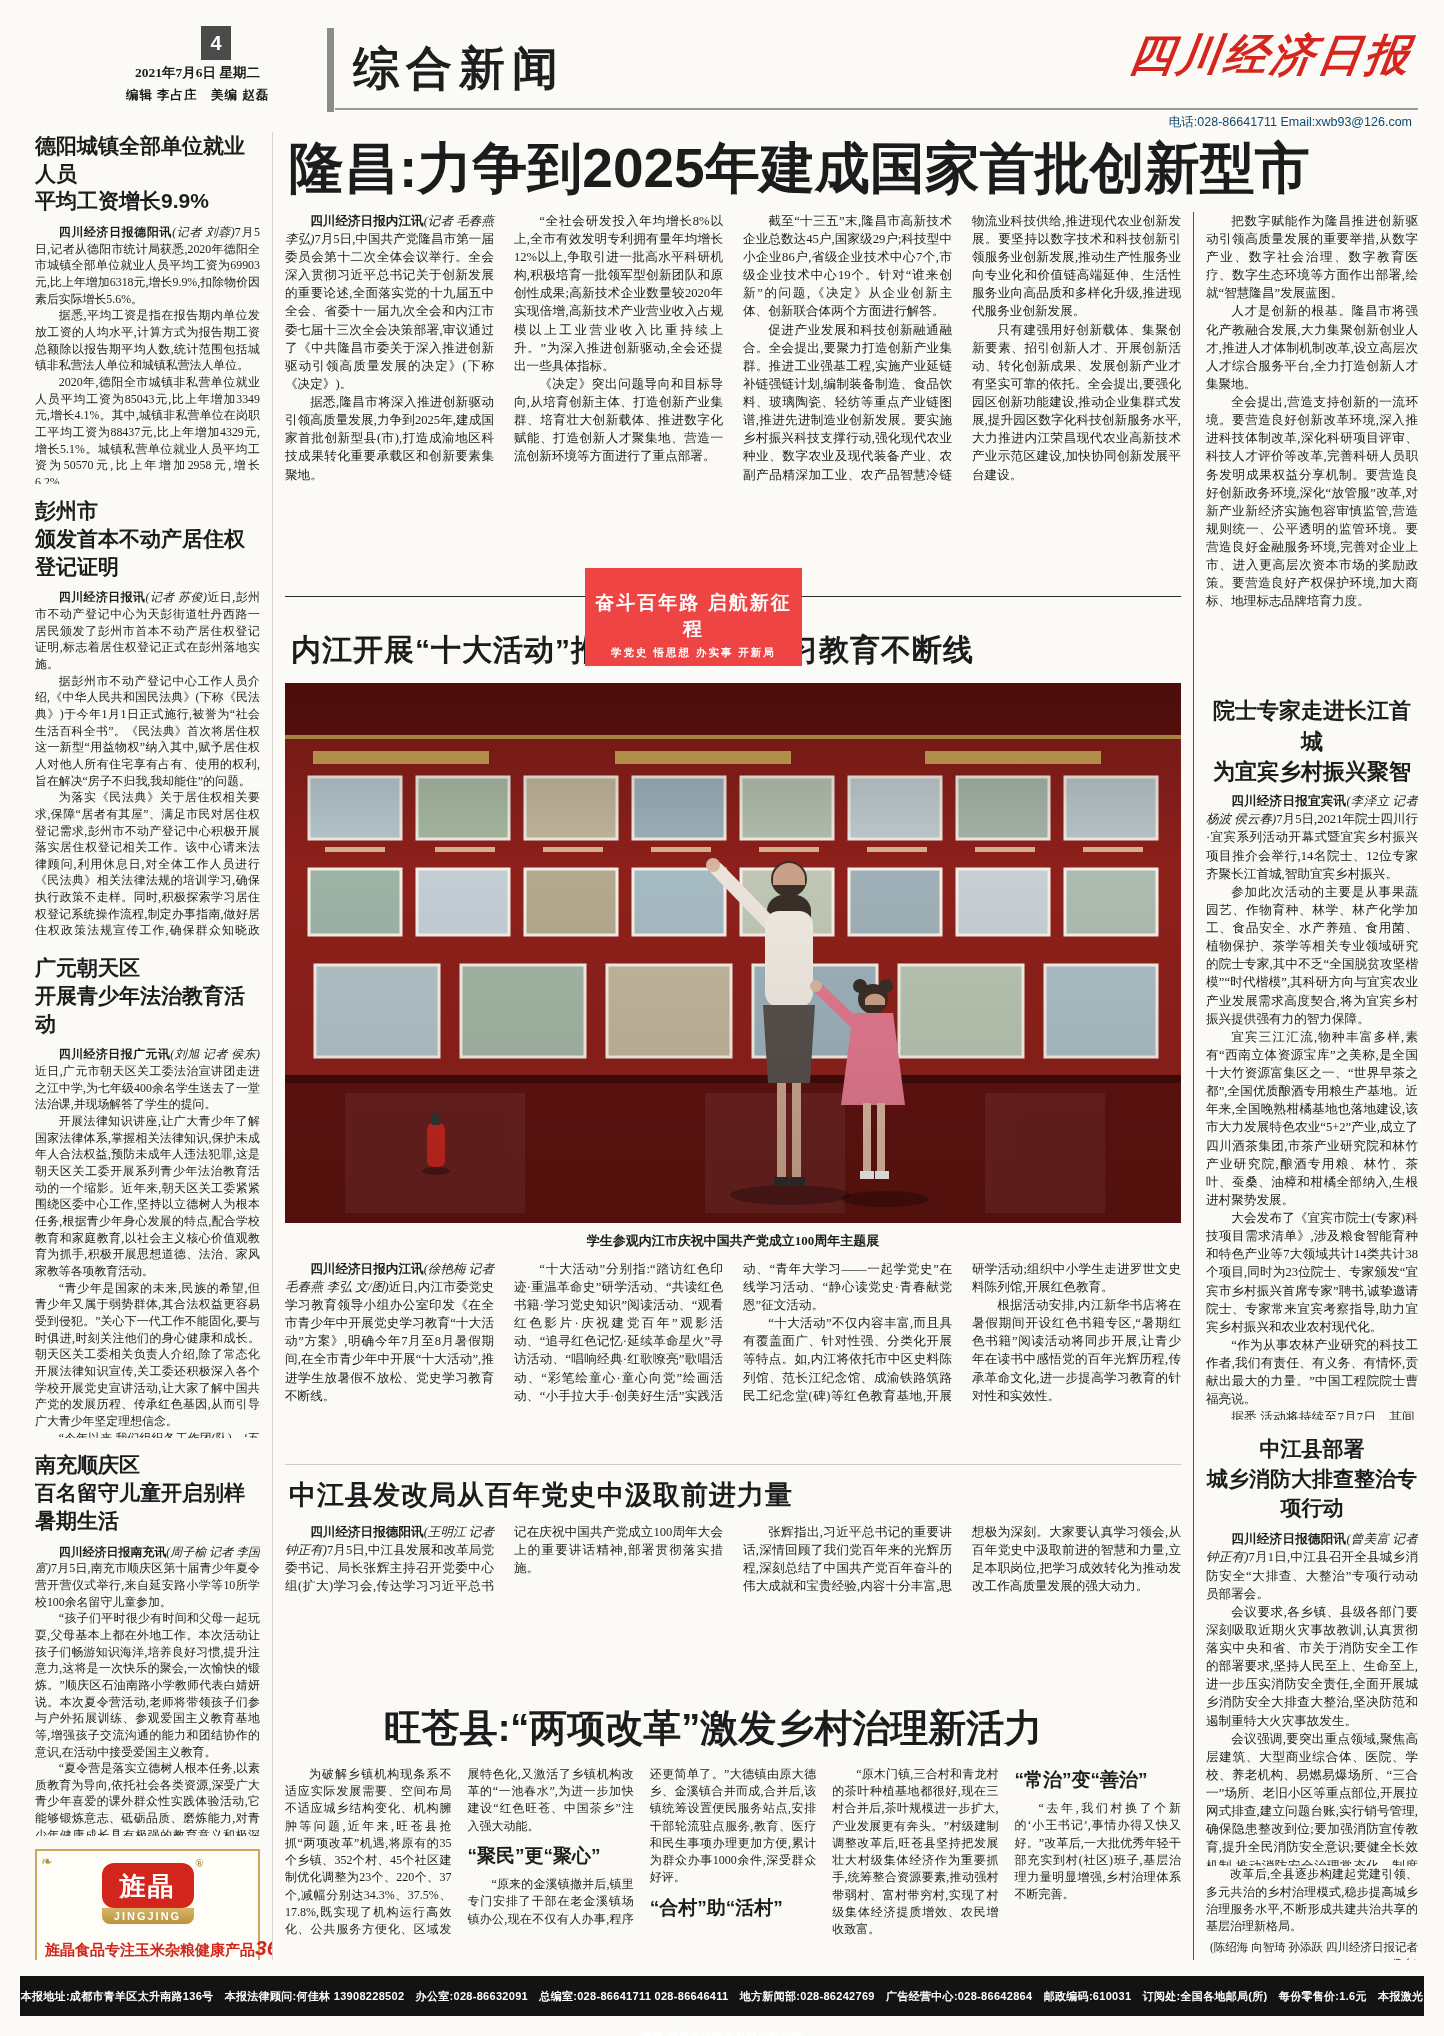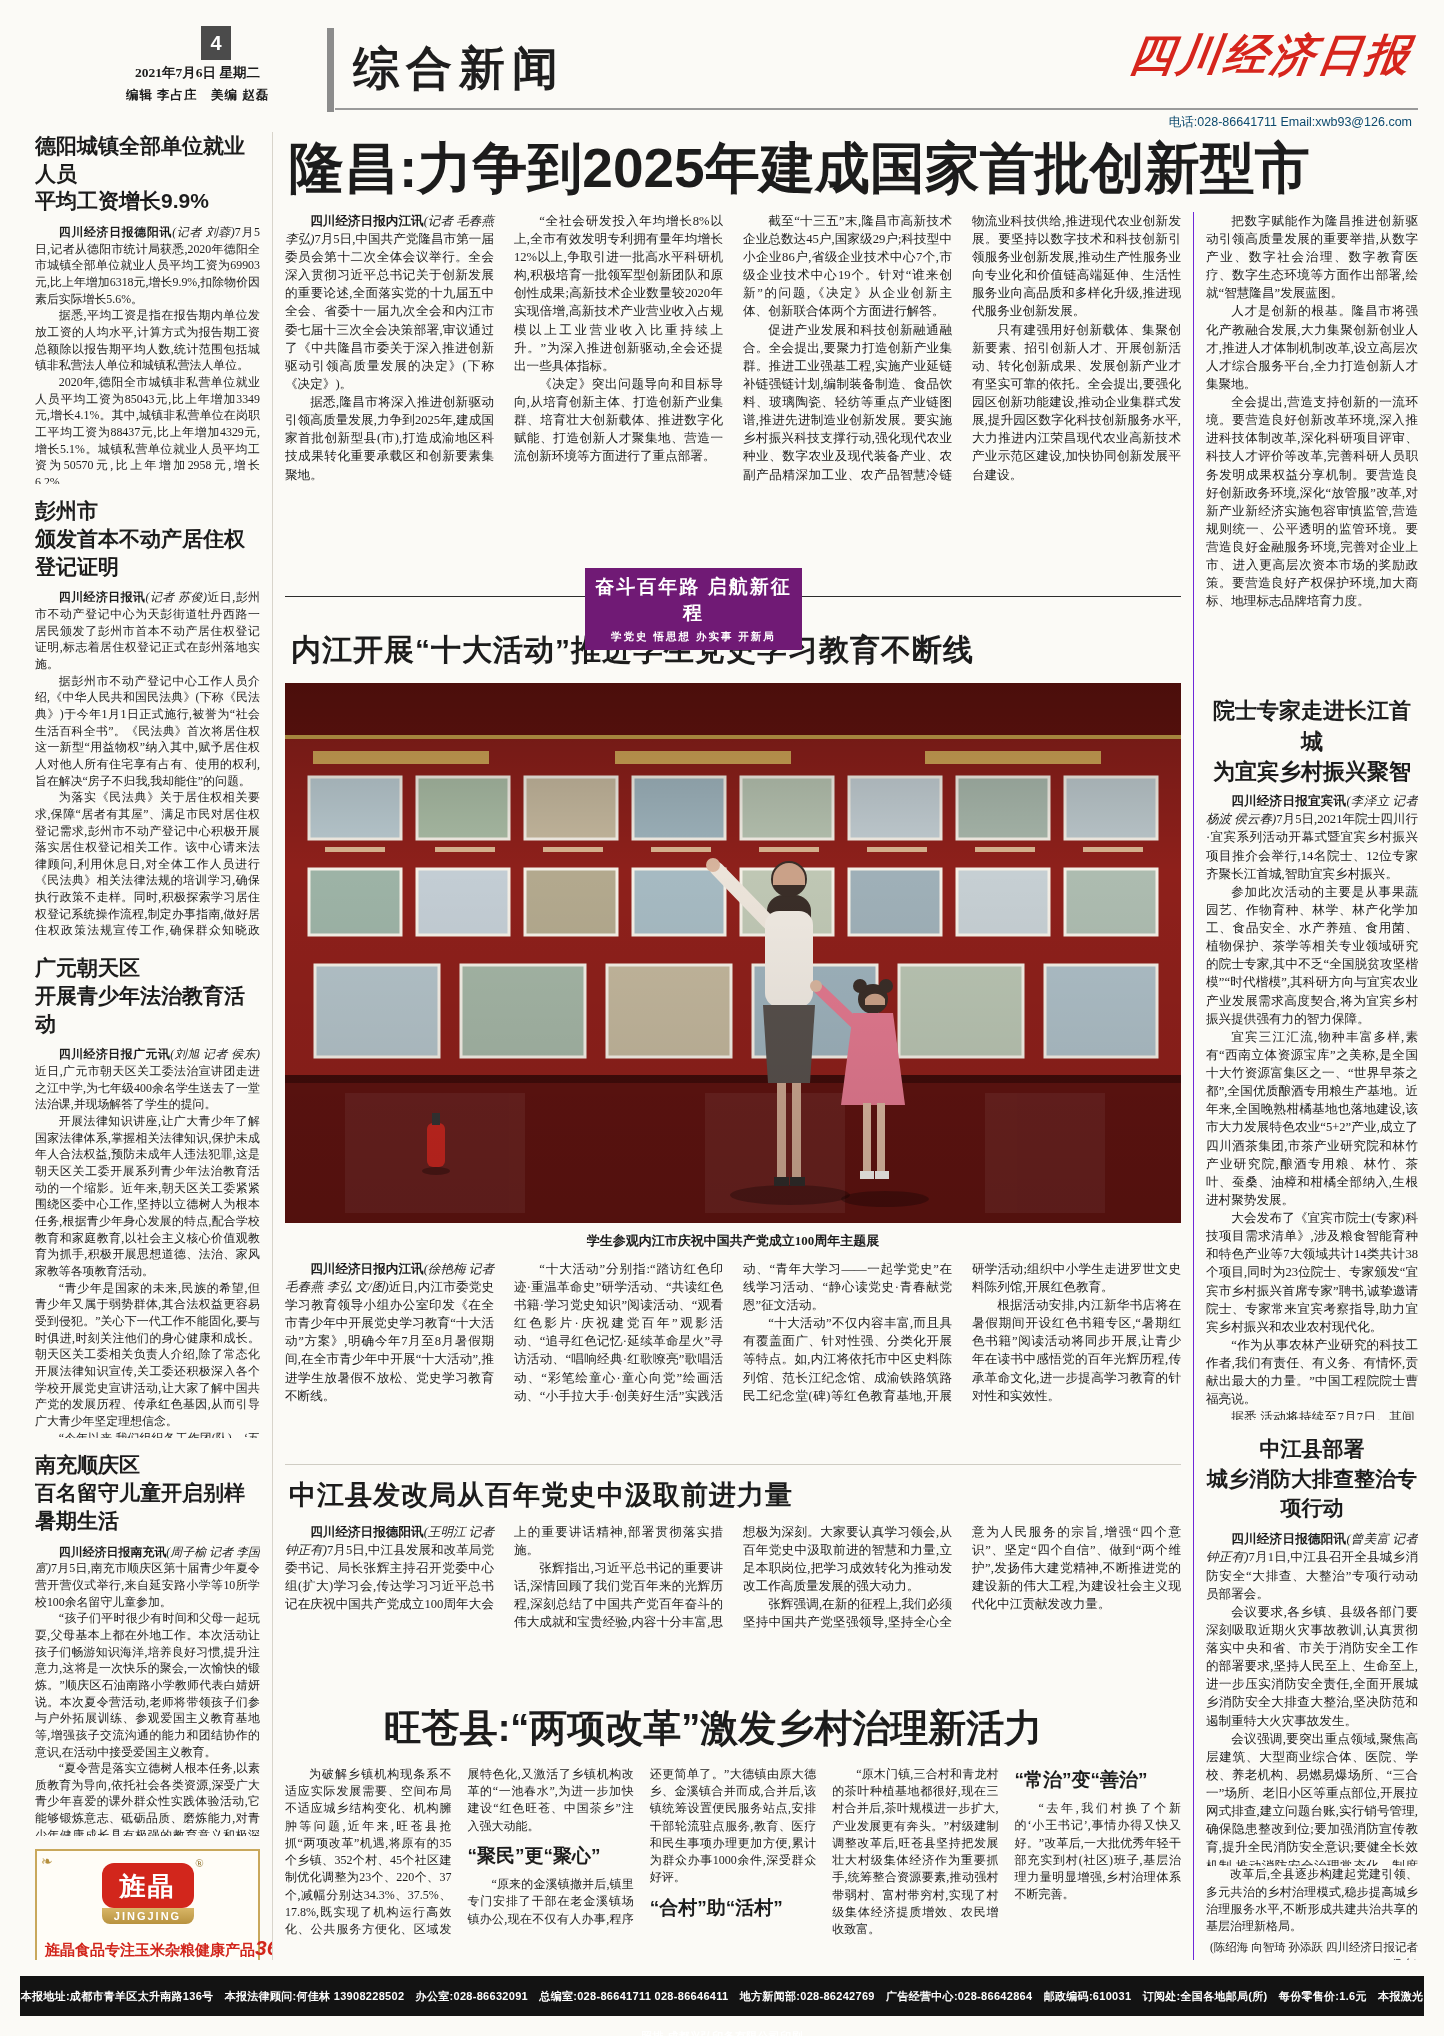--- a/index.html
+++ b/index.html
@@ -42,22 +42,22 @@
             font-weight:900;font-size:19px;margin:7px 0;}
   p.credits{text-indent:0;text-align:right;font-size:11.5px;margin-top:4px;}
 
   .cols4{column-count:4;column-gap:20px;}
   .cols5{column-count:5;column-gap:16px;font-size:12px;}
 
   .main-body{height:356px;}
   
   .nj-divider{height:42px;position:relative;margin:8px 0 0;}
   .nj-divider::before{content:"";position:absolute;left:0;right:0;top:20px;height:1px;background:#2c2c2c;}
-  .banner{position:absolute;left:300px;top:-8px;width:205px;background:#701a75;color:#fff;
-          text-align:center;padding:6px 6px 6px;}
+  .banner{position:absolute;left:300px;top:-8px;width:205px;background:#ef4444;color:#fff;
+          text-align:center;padding:22px 6px 6px;}
   .banner .l1{font:900 19px "Liberation Sans",sans-serif;letter-spacing:2px;}
   .banner .l2{font:bold 10.5px "Liberation Sans",sans-serif;letter-spacing:2px;margin-top:4px;}
 
   .nj-headline{font:900 30px "Liberation Sans",sans-serif;margin:12px 0 12px 6px;letter-spacing:1px;}
   .photo{height:540px;position:relative;background:#7d1b17;flex:none;}
   .photo svg{display:block;width:100%;height:100%;}
   .caption{text-align:center;font:bold 13px "Liberation Serif",serif;margin:9px 0 10px;}
   .nj-body{height:194px;}
   .sep{height:1px;background:#cfccc3;margin:10px 0 8px;flex:none;}
   .fgj-headline{font:900 27px "Liberation Sans",sans-serif;margin:4px 0 10px 4px;letter-spacing:1px;}
@@ -306,21 +306,20 @@
               <p>“十大活动”分别指:“踏访红色印迹·重温革命史”研学活动、“共读红色书籍·学习党史知识”阅读活动、“观看红色影片·庆祝建党百年”观影活动、“追寻红色记忆·延续革命星火”寻访活动、“唱响经典·红歌嘹亮”歌唱活动、“彩笔绘童心·童心向党”绘画活动、“小手拉大手·创美好生活”实践活动、“青年大学习——一起学党史”在线学习活动、“静心读党史·青春献党恩”征文活动。</p>
               <p>“十大活动”不仅内容丰富,而且具有覆盖面广、针对性强、分类化开展等特点。如,内江将依托市中区史料陈列馆、范长江纪念馆、成渝铁路筑路民工纪念堂(碑)等红色教育基地,开展研学活动;组织中小学生走进罗世文史料陈列馆,开展红色教育。</p>
               <p>根据活动安排,内江新华书店将在暑假期间开设红色书籍专区,“暑期红色书籍”阅读活动将同步开展,让青少年在读书中感悟党的百年光辉历程,传承革命文化,进一步提高学习教育的针对性和实效性。</p>
             </div>
 
           <div class="sep"></div>
           <div class="fgj-headline">中江县发改局从百年党史中汲取前进力量</div>
           <div class="fgj-body body-text cols4">
               <p><span class="lead-b">四川经济日报德阳讯</span><span class="lead-i">(王明江 记者 钟正有)</span>7月5日,中江县发展和改革局党委书记、局长张辉主持召开党委中心组(扩大)学习会,传达学习习近平总书记在庆祝中国共产党成立100周年大会上的重要讲话精神,部署贯彻落实措施。</p>
               <p>张辉指出,习近平总书记的重要讲话,深情回顾了我们党百年来的光辉历程,深刻总结了中国共产党百年奋斗的伟大成就和宝贵经验,内容十分丰富,思想极为深刻。大家要认真学习领会,从百年党史中汲取前进的智慧和力量,立足本职岗位,把学习成效转化为推动发改工作高质量发展的强大动力。</p>
-              <p>张辉强调,在新的征程上,我们必须坚持中国共产党坚强领导,坚持全心全意为人民服务的宗旨,增强“四个意识”、坚定“四个自信”、做到“两个维护”,发扬伟大建党精神,不断推进党的建设新的伟大工程,为建设社会主义现代化中江贡献发改力量。</p>
             </div>
 
           <div class="wc-headline">旺苍县:“两项改革”激发乡村治理新活力</div>
           <div class="wc-body body-text cols5">
               <p>为破解乡镇机构现条系不适应实际发展需要、空间布局不适应城乡结构变化、机构臃肿等问题,近年来,旺苍县抢抓“两项改革”机遇,将原有的35个乡镇、352个村、45个社区建制优化调整为23个、220个、37个,减幅分别达34.3%、37.5%、17.8%,既实现了机构运行高效化、公共服务方便化、区域发展特色化,又激活了乡镇机构改革的“一池春水”,为进一步加快建设“红色旺苍、中国茶乡”注入强大动能。</p>
               <p class="subhead">“聚民”更“聚心”</p>
               <p>“原来的金溪镇撤并后,镇里专门安排了干部在老金溪镇场镇办公,现在不仅有人办事,程序还更简单了。”大德镇由原大德乡、金溪镇合并而成,合并后,该镇统筹设置便民服务站点,安排干部轮流驻点服务,教育、医疗和民生事项办理更加方便,累计为群众办事1000余件,深受群众好评。</p>
               <p class="subhead">“合村”助“活村”</p>
               <p>“原木门镇,三合村和青龙村的茶叶种植基地都很好,现在三村合并后,茶叶规模进一步扩大,产业发展更有奔头。”村级建制调整改革后,旺苍县坚持把发展壮大村级集体经济作为重要抓手,统筹整合资源要素,推动强村带弱村、富村带穷村,实现了村级集体经济提质增效、农民增收致富。</p>
               <p class="subhead">“常治”变“善治”</p>

